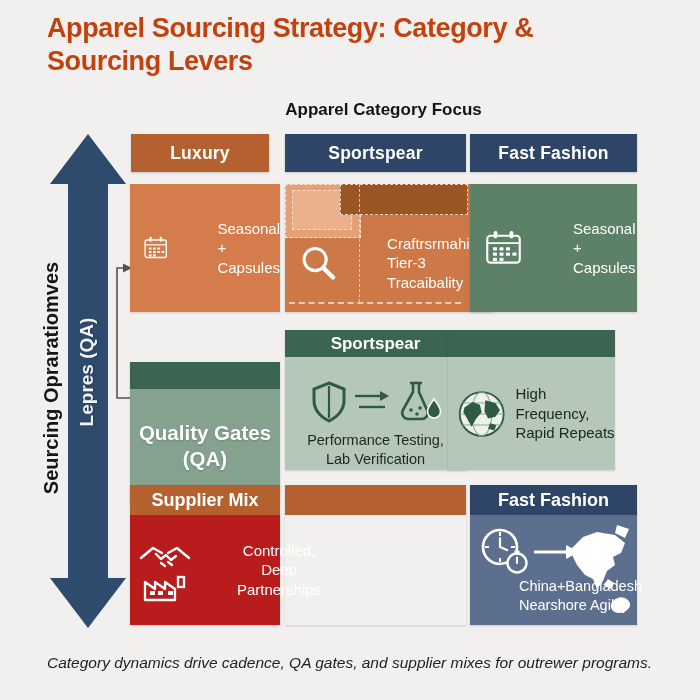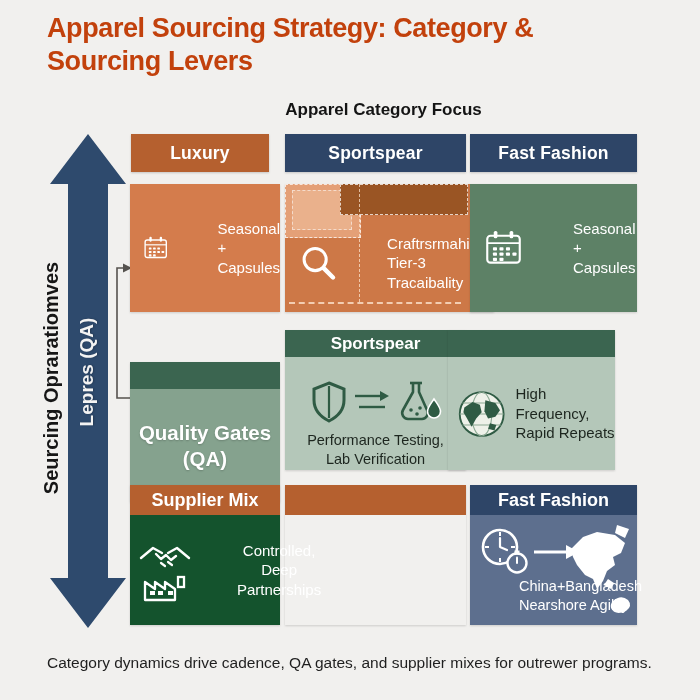--- a/index.html
+++ b/index.html
@@ -14,21 +14,21 @@
   .page-title{
     left:47px;top:12px;width:575px;
     font-size:27px;line-height:1.22;font-weight:700;letter-spacing:-.4px;color:#c2410c;
   }
   .top-axis{
     left:130px;top:100px;width:507px;text-align:center;
     font-size:17px;font-weight:700;color:#141414;
   }
   .caption{
     left:47px;top:654px;width:630px;
-    font-size:15.5px;color:#1f1f1f;
+    font-size:15.5px;color:#1f1f1f;font-style:italic;
   }
   
   .v-arrow{left:45px;top:132px;}
   .rot{transform:rotate(-90deg);text-align:center;white-space:nowrap;}
   .left-axis-label{
     left:-98px;top:366px;width:300px;height:24px;
     font-size:20px;font-weight:700;color:#161616;
   }
   .arrow-label{
     left:-42px;top:360px;width:260px;height:24px;
@@ -206,21 +206,21 @@
     </svg>
     <span class="cell-text t-dark" style="font-size:15px;">High Frequency,
 Rapid Repeats</span>
   </div>
 </div>
 
 <div class="abs cell" style="left:130px;top:485px;width:150px;height:140px;">
   <div class="strip tall" style="background: rgb(181, 96, 47); text-align: center;">
     <span>Supplier Mix</span>
   </div>
-  <div class="cbody" style="padding-left: 8px; gap: 6px; background: #14532d;">
+  <div class="cbody" style="padding-left: 8px; gap: 6px; background: #b91c1c;">
     <div style="display:flex;flex-direction:column;gap:4px;align-items:center;">
       <svg width="54" height="32" viewBox="0 0 54 32">
         <path d="M3,20 L15,10 L24,15" fill="none" stroke="#fff" stroke-width="2.4" stroke-linecap="round" stroke-linejoin="round"></path>
         <path d="M51,20 L39,10 L30,15" fill="none" stroke="#fff" stroke-width="2.4" stroke-linecap="round" stroke-linejoin="round"></path>
         <path d="M18,16 l5,5 5,-4 5,5 5,-4" fill="none" stroke="#fff" stroke-width="2.4" stroke-linecap="round" stroke-linejoin="round"></path>
         <path d="M23,25 l4,3 M30,24 l4,3" fill="none" stroke="#fff" stroke-width="2.2" stroke-linecap="round"></path>
       </svg>
       <svg width="46" height="28" viewBox="0 0 46 28">
         <path d="M3,26 V8 l10,7 V8 l10,7 V8 l10,7 V26 Z" fill="none" stroke="#fff" stroke-width="2.3" stroke-linejoin="round"></path>
         <rect x="36" y="3" width="6" height="10" fill="none" stroke="#fff" stroke-width="2.3"></rect>

